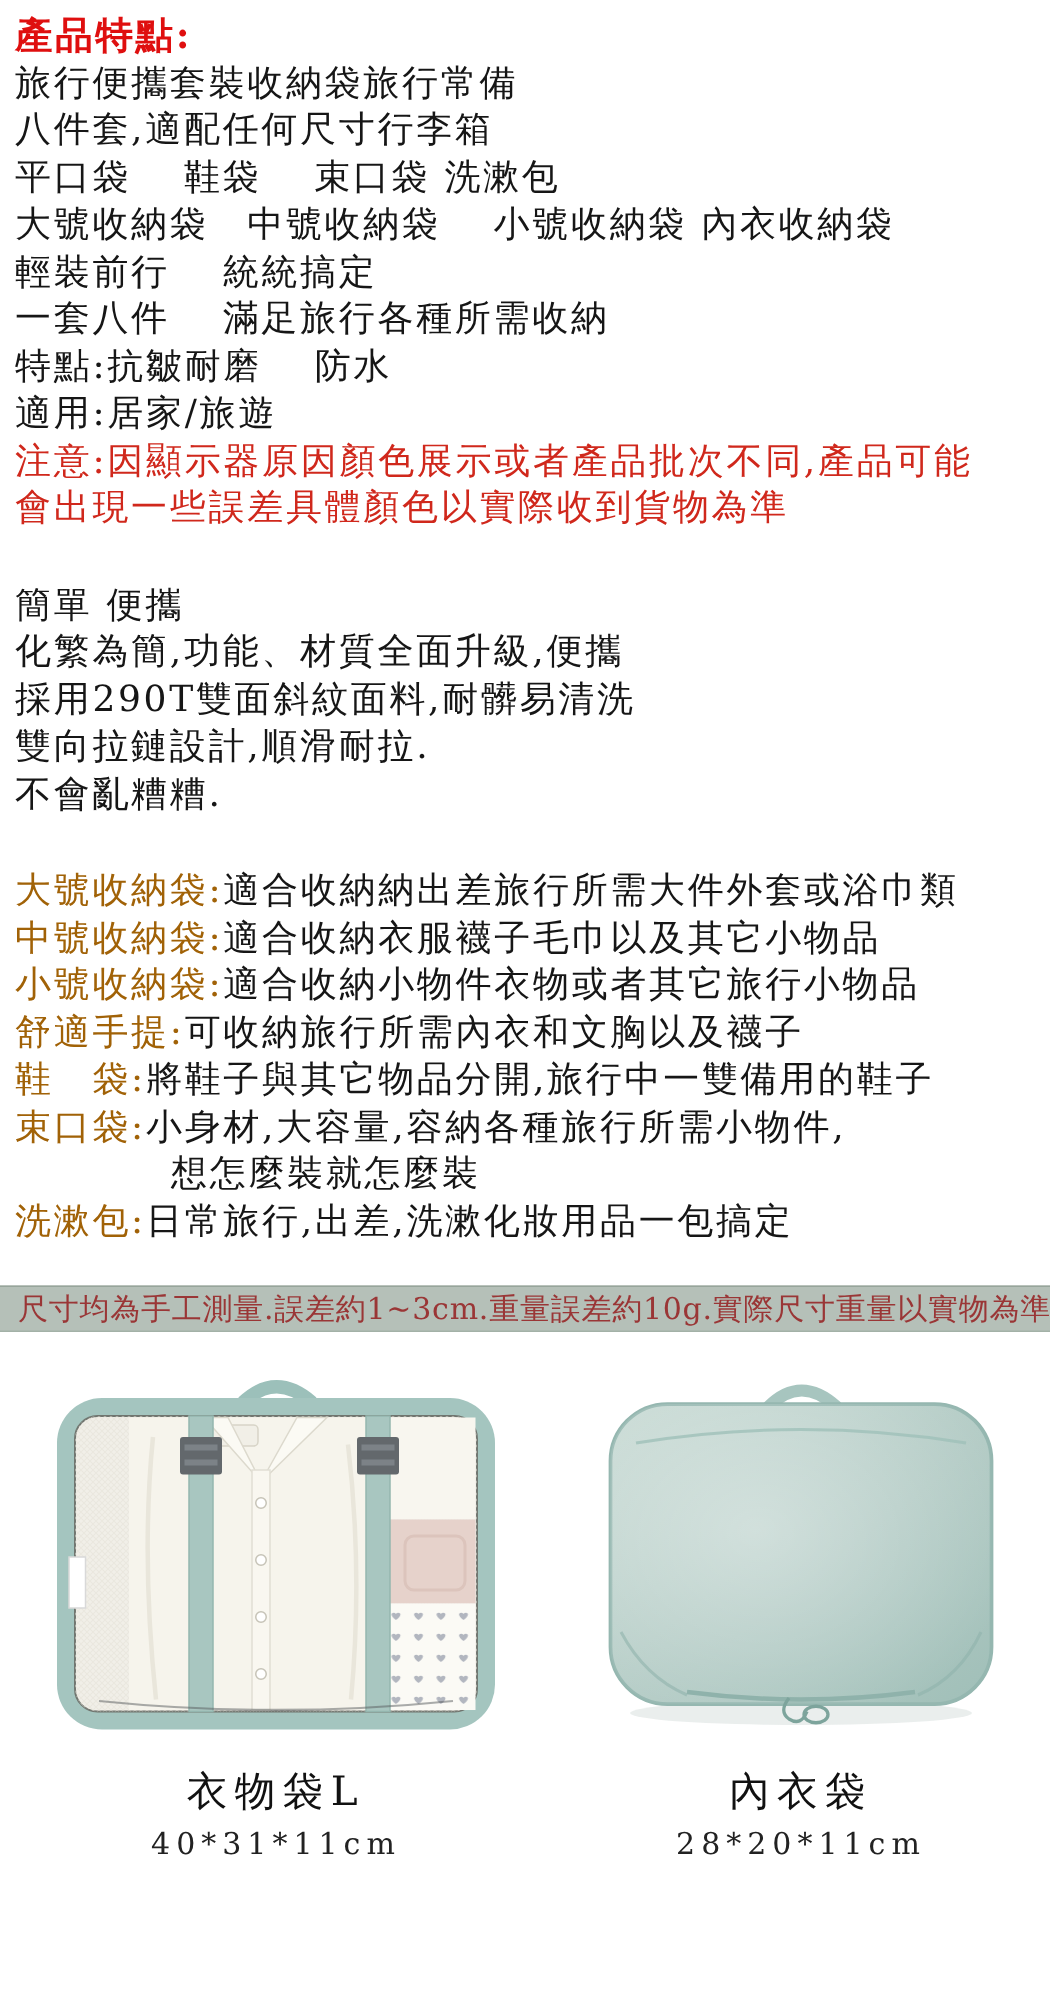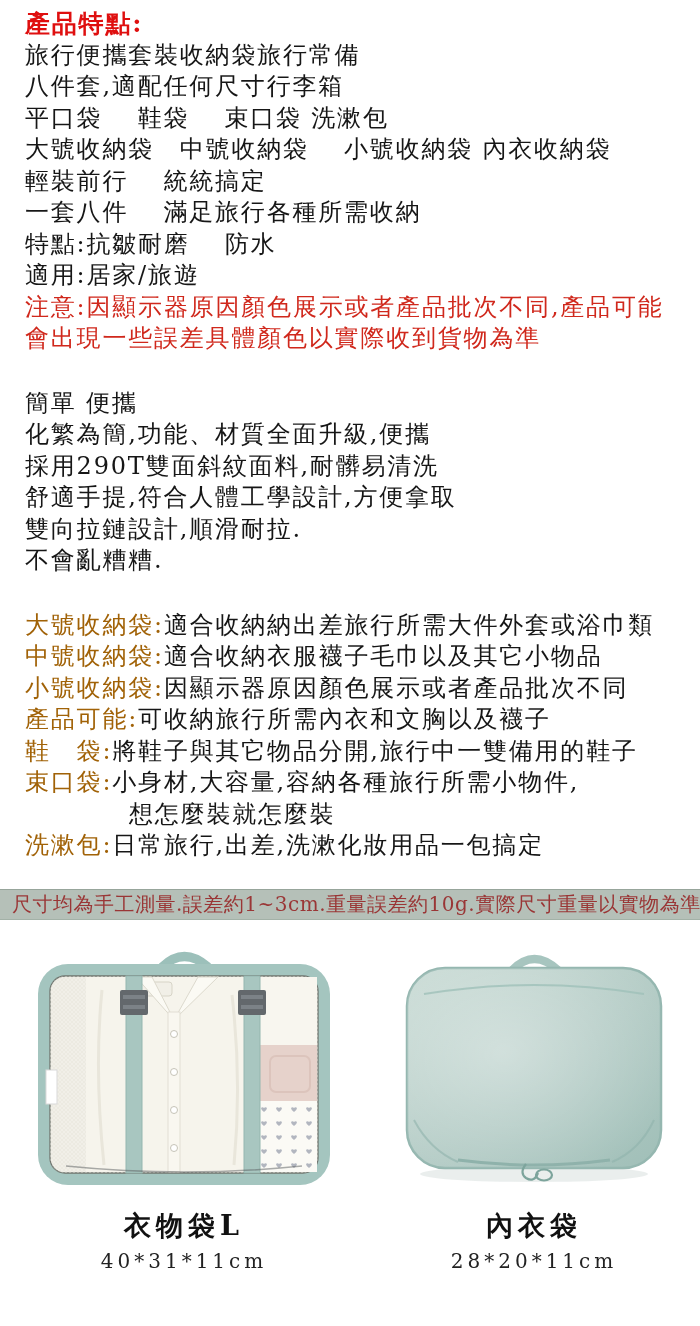--- a/index.html
+++ b/index.html
@@ -3,40 +3,40 @@
 <meta charset="utf-8">
 <style>
   html,body{margin:0;padding:0;}
   body{
     width:700px;height:1326px;background:#ffffff;overflow:hidden;
     font-family:"DejaVu Serif","Liberation Serif",serif;color:#161616;
   }
   .page{padding:8px 0 0 10px;}
   .line{
     font-size:24px;line-height:31.5px;height:31.5px;
-    letter-spacing:1.8px;white-space:pre;margin-left:15px;
+    letter-spacing:1.8px;white-space:pre;
   }
   .title-line{font-size:25px;font-weight:bold;color:#df0f0f;}
   .red{color:#d0281c;}
   .label{color:#a16207;}
   .gap{height:33px;}
   .indent{padding-left:104px;}
   .banner{
     margin-top:27px;width:700px;box-sizing:border-box;
     background:#b5c0b8;color:#9a3636;
     border-top:1px solid #97a59b;border-bottom:1px solid #a3b1a7;
     font-size:20px;line-height:26px;letter-spacing:0.5px;
     padding:1px 0 2px 12px;white-space:pre;text-align:right;
   }
   .products{display:flex;justify-content:space-between;margin-top:30px;padding:0 16px;}
   .figure{text-align:center;}
   .figure.left{width:336px;}
   .figure.right{width:300px;}
   .photo{display:block;margin:0 auto;}
-  .prod-name{font-size:27px;font-weight:bold;letter-spacing:5px;margin-top:18px;color:#111;}
+  .prod-name{font-size:27px;font-weight:normal;letter-spacing:5px;margin-top:18px;color:#111;}
   .prod-size{font-size:20px;letter-spacing:4px;margin-top:5px;color:#222;
     font-family:"DejaVu Serif","Liberation Serif",serif;}
 </style>
 </head>
 <body>
 
 <div class="page">
 
   <div class="line title-line">產品特點:</div>
   <div class="line">旅行便攜套裝收納袋旅行常備</div>
@@ -48,30 +48,29 @@
   <div class="line">特點:抗皺耐磨　 防水</div>
   <div class="line">適用:居家/旅遊</div>
   <div class="line red">注意:因顯示器原因顏色展示或者產品批次不同,產品可能</div>
   <div class="line red">會出現一些誤差具體顏色以實際收到貨物為準</div>
 
   <div class="gap"></div>
 
   <div class="line">簡單 便攜</div>
   <div class="line">化繁為簡,功能、材質全面升級,便攜</div>
   <div class="line">採用290T雙面斜紋面料,耐髒易清洗</div>
-  <div class="line">舒適手提,符合人體工學設計,方便拿取</div>
   <div class="line">雙向拉鏈設計,順滑耐拉.</div>
   <div class="line">不會亂糟糟.</div>
 
   <div class="gap"></div>
 
   <div class="line"><span class="label">大號收納袋:</span><span>適合收納納出差旅行所需大件外套或浴巾類</span></div>
   <div class="line"><span class="label">中號收納袋:</span><span>適合收納衣服襪子毛巾以及其它小物品</span></div>
-  <div class="line"><span class="label">小號收納袋:</span><span>因顯示器原因顏色展示或者產品批次不同</span></div>
-  <div class="line"><span class="label">產品可能:</span><span>可收納旅行所需內衣和文胸以及襪子</span></div>
+  <div class="line"><span class="label">小號收納袋:</span><span>適合收納小物件衣物或者其它旅行小物品</span></div>
+  <div class="line"><span class="label">舒適手提:</span><span>可收納旅行所需內衣和文胸以及襪子</span></div>
   <div class="line"><span class="label">鞋　袋:</span><span>將鞋子與其它物品分開,旅行中一雙備用的鞋子</span></div>
   <div class="line"><span class="label">束口袋:</span><span>小身材,大容量,容納各種旅行所需小物件,</span></div>
   <div class="line indent">想怎麼裝就怎麼裝</div>
   <div class="line"><span class="label">洗漱包:</span><span>日常旅行,出差,洗漱化妝用品一包搞定</span></div>
 
 </div>
 
 <div class="banner">尺寸均為手工測量.誤差約1~3cm.重量誤差約10g.實際尺寸重量以實物為準</div>
 
 <div class="products">

